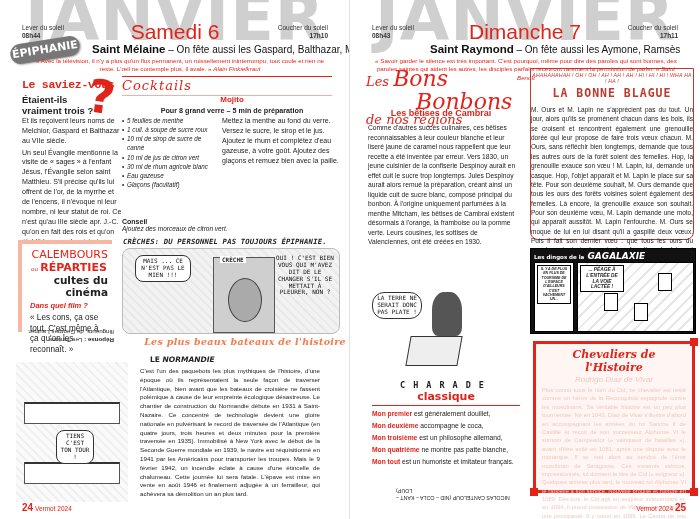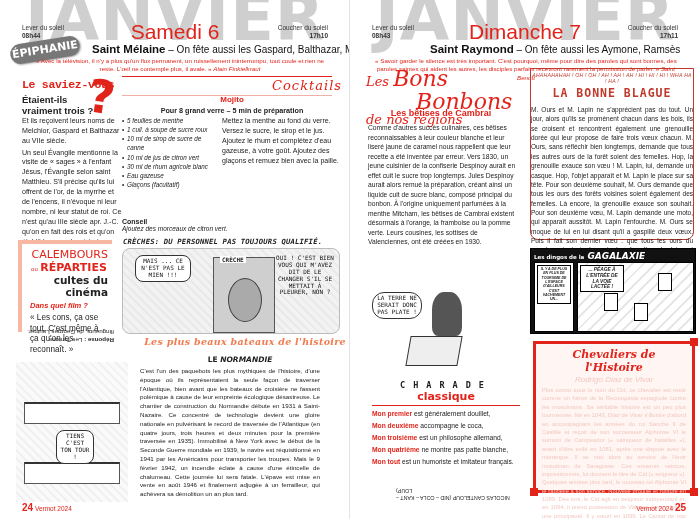--- a/index.html
+++ b/index.html
@@ -43,34 +43,34 @@
   .calembours .t5 { font-size: 8.2px; line-height: 1.3; margin-top: 3px; }
   .answer { position: absolute; top: 327px; left: 26px; width: 88px; font-size: 6.2px; line-height: 1.35; transform: rotate(180deg); }
   .answer b { font-weight: bold; }
 
   .cartoon { position: absolute; background: #f2f2f2; border: 1px solid #bbb; overflow: hidden; }
   .cartoon .caption { position: absolute; font-family: "DejaVu Sans Mono", monospace; font-size: 6px; color: #111; text-align: center; background: #fff; border: 1px solid #333; border-radius: 8px; padding: 2px 3px; line-height: 1.15; }
   .cartoon .art { position: absolute; inset: 0; background:
     repeating-linear-gradient(45deg, rgba(0,0,0,0.04) 0 2px, transparent 2px 6px); }
 
   .cocktails { position: absolute; top: 78px; left: 122px; width: 220px; }
-  .cocktails .title { text-align: right; font-family: "DejaVu Serif", serif; font-style: italic; font-size: 13px; color: #e2231a; letter-spacing: 1px; }
+  .cocktails .title { text-align: left; font-family: "DejaVu Serif", serif; font-style: italic; font-size: 13px; color: #e2231a; letter-spacing: 1px; }
   .cocktails .name { text-align: center; color: #e2231a; font-weight: bold; font-size: 8px; margin-top: 2px; }
   .cocktails .sub { text-align: center; font-weight: bold; font-size: 7.2px; margin-top: 2px; }
   .ingredients { position: absolute; top: 38px; left: 0; width: 96px; list-style: none; }
   .ingredients li { font-size: 6.3px; font-style: italic; line-height: 1.45; padding-left: 5px; position: relative; }
   .ingredients li::before { content: "•"; position: absolute; left: 0; font-style: normal; }
   .instructions { position: absolute; top: 38px; left: 100px; width: 118px; font-size: 7px; line-height: 1.42; }
   .conseil { position: absolute; top: 140px; left: 0; width: 220px; font-size: 6.5px; }
   .conseil b { font-size: 7px; display:block; }
   .conseil i { font-style: italic; }
   .creches-cap { position: absolute; top: 237px; left: 123px; font-family: "DejaVu Sans Mono", monospace; font-size: 7.2px; font-weight: bold; font-style: italic; letter-spacing: 0.2px; }
 
   .bateaux-title { position: absolute; top: 336px; left: 140px; width: 210px; text-align: center; font-family: "DejaVu Serif", serif; font-style: italic; font-weight: bold; font-size: 9.5px; color: #f07c4f; letter-spacing: 0.3px; }
-  .normandie { position: absolute; top: 355px; left: 150px; width: 180px; text-align: center; font-size: 7.5px; font-weight: bold; font-family: "DejaVu Sans", sans-serif; }
+  .normandie { position: absolute; top: 355px; left: 150px; width: 180px; text-align: left; font-size: 7.5px; font-weight: bold; font-family: "DejaVu Sans", sans-serif; }
   .normandie i { font-style: italic; }
   .bateaux-text { position: absolute; top: 367px; left: 140px; width: 180px; font-size: 6.2px; line-height: 1.42; text-align: justify; }
 
   .folio { position: absolute; bottom: 6px; font-size: 6.5px; color: #e2231a; }
   .folio b { font-size: 10px; color: #e2231a; font-weight: bold; }
   .folio.l { left: 22px; }
   .folio.r { right: 14px; }
 
   
   .bonbons-title { position: absolute; top: 67px; left: 16px; width: 150px; font-family: "DejaVu Serif", serif; font-style: italic; color: #e2231a; font-size: 13px; line-height: 1.05; }
@@ -172,21 +172,21 @@
     </ul>
     <div class="instructions">Mettez la menthe au fond du verre. Versez le sucre, le sirop et le jus. Ajoutez le rhum et complétez d'eau gazeuse, à votre goût. Ajoutez des glaçons et remuez bien avec la paille.</div>
     <div class="conseil">
       <b>Conseil</b>
       <i>Ajoutez des morceaux de citron vert.</i>
     </div>
   </div>
   <div class="sep" style="top:76px; left:122px; width:0;"></div>
   <div class="sep" style="top:95px; left:122px; width:210px; background:#f0b0a8;"></div>
 
-  <div class="creches-cap">CRÈCHES: DU PERSONNEL PAS TOUJOURS QUALIFIÉ.</div>
+  <div class="creches-cap">CRÈCHES: DU PERSONNEL PAS TOUJOURS ÉPIPHANIE.</div>
   <div class="cartoon" style="top:248px; left:122px; width:218px; height:86px; border-radius:8px;">
     <div class="art"></div>
     <div class="caption" style="top:6px; left:12px; width:56px;">MAIS ... CE N'EST PAS LE MIEN !!!</div>
     <div style="position:absolute; top:8px; left:90px; width:62px; height:76px; background:#cfcfcf; border:1px solid #555;">
       <div style="position:absolute; top:-2px; left:6px; font-size:6px; font-weight:bold; font-family:'DejaVu Sans Mono', monospace; background:#fff; padding:0 2px;">CRÈCHE</div>
       <div style="position:absolute; top:20px; left:14px; width:34px; height:44px; border-radius:50%; background:#aaa; border:1px solid #444;"></div>
     </div>
     <div class="caption" style="top:4px; left:150px; width:64px; border:none; background:transparent;">OUI ! C'EST BIEN VOUS QUI M'AVEZ DIT DE LE CHANGER S'IL SE METTAIT À PLEURER, NON ?</div>
   </div>
 

